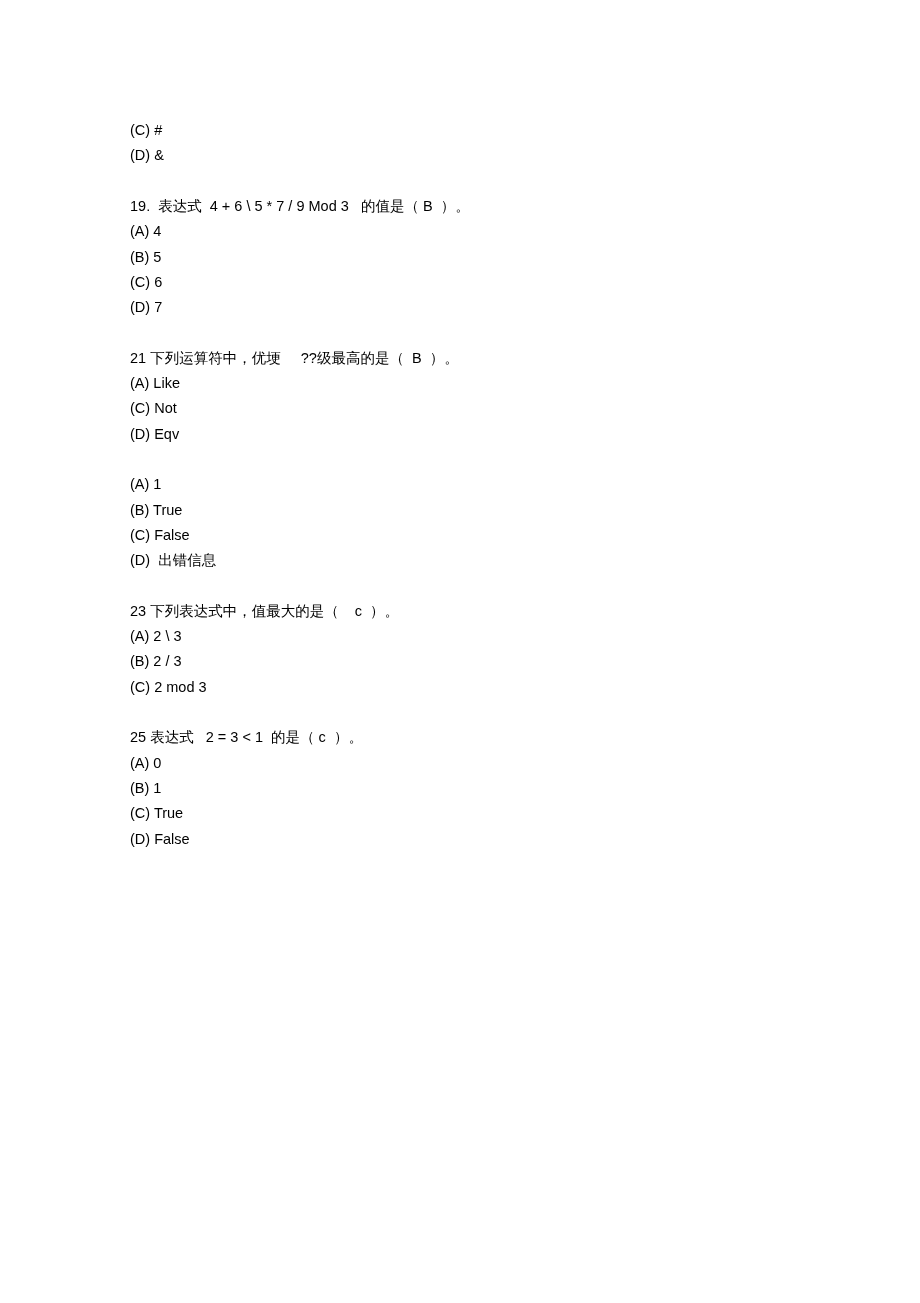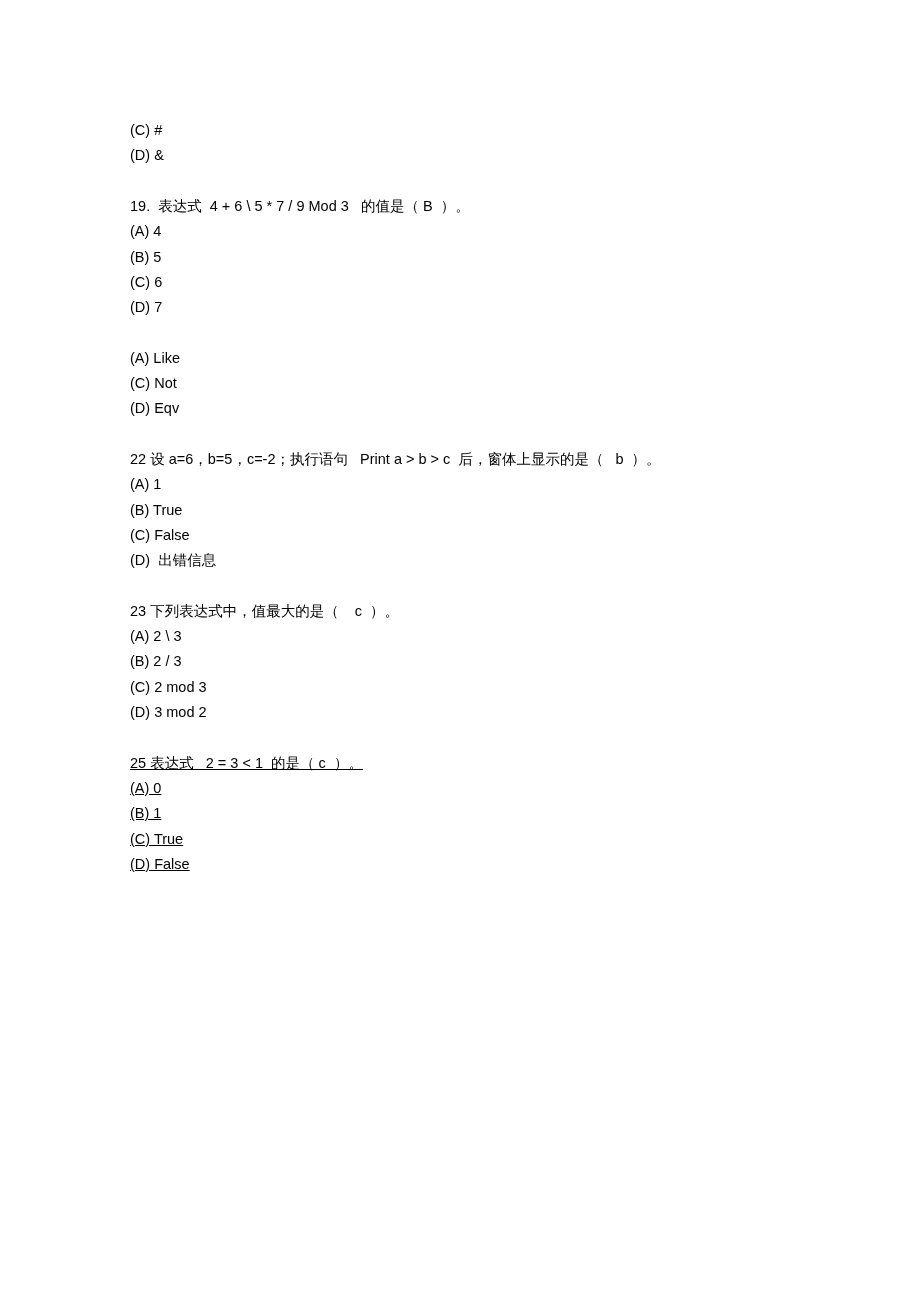--- a/index.html
+++ b/index.html
@@ -19,21 +19,20 @@
     line-height: 1.75;
   }
   .line {
     white-space: pre;
   }
   .block {
     margin-bottom: 25px;
   }
   .block:last-child {
     margin-bottom: 0;
-    text-decoration: underline;
   }
 </style>
 </head>
 <body>
 
 <div class="page">
   <div class="block">
     <div class="line">(C) #</div>
     <div class="line">(D) &amp;</div>
   </div>
@@ -41,39 +40,38 @@
   <div class="block">
     <div class="line">19.  表达式  4 + 6 \ 5 * 7 / 9 Mod 3   的值是（ B  ）。</div>
     <div class="line">(A) 4</div>
     <div class="line">(B) 5</div>
     <div class="line">(C) 6</div>
     <div class="line">(D) 7</div>
   </div>
 
 
   <div class="block">
+    <div class="line">21 下列运算符中，优埂     ??级最高的是（  B  ）。</div>
     <div class="line">(A) Like</div>
     <div class="line">(C) Not</div>
     <div class="line">(D) Eqv</div>
   </div>
 
   <div class="block">
-    <div class="line">22 设 a=6，b=5，c=-2；执行语句   Print a &gt; b &gt; c  后，窗体上显示的是（   b  ）。</div>
     <div class="line">(A) 1</div>
     <div class="line">(B) True</div>
     <div class="line">(C) False</div>
     <div class="line">(D)  出错信息</div>
   </div>
 
   <div class="block">
     <div class="line">23 下列表达式中，值最大的是（    c  ）。</div>
     <div class="line">(A) 2 \ 3</div>
     <div class="line">(B) 2 / 3</div>
     <div class="line">(C) 2 mod 3</div>
-    <div class="line">(D) 3 mod 2</div>
   </div>
 
 
   <div class="block">
     <div class="line">25 表达式   2 = 3 &lt; 1  的是（ c  ）。</div>
     <div class="line">(A) 0</div>
     <div class="line">(B) 1</div>
     <div class="line">(C) True</div>
     <div class="line">(D) False</div>
   </div>

